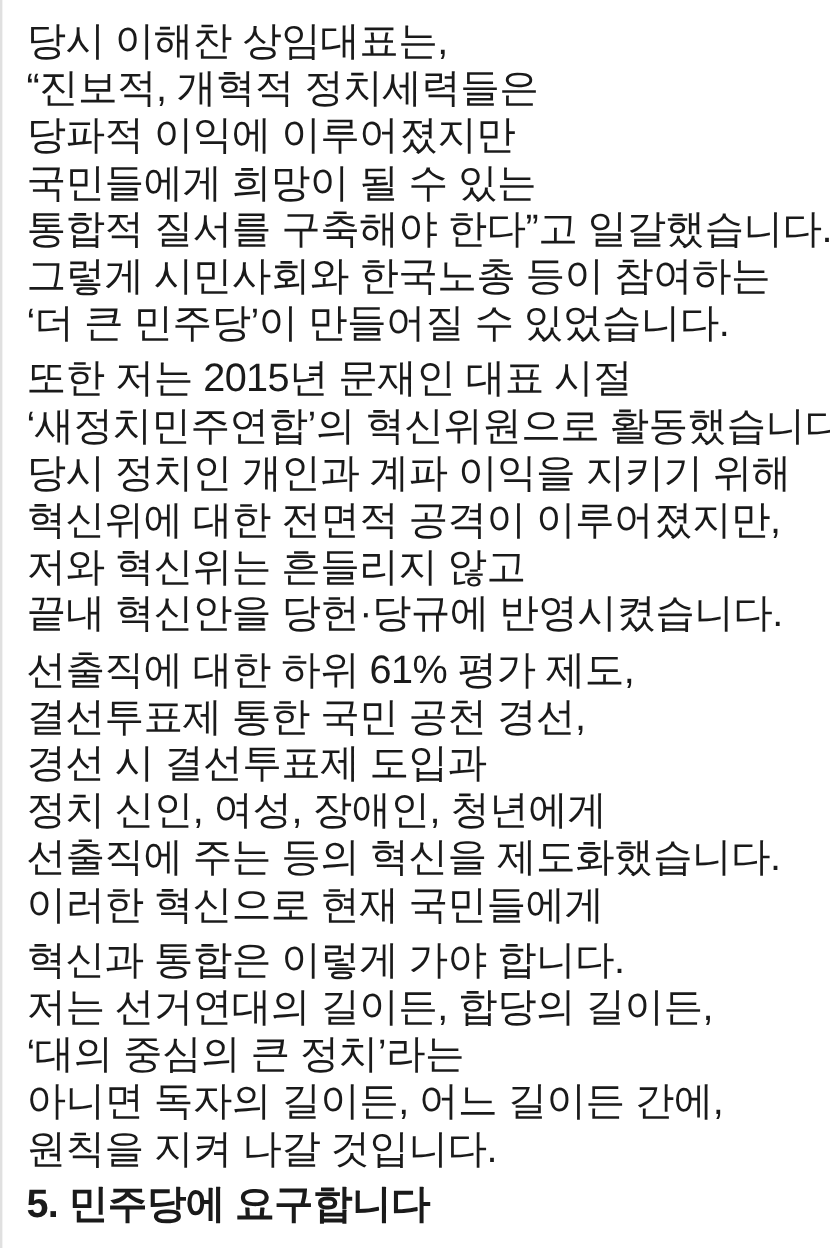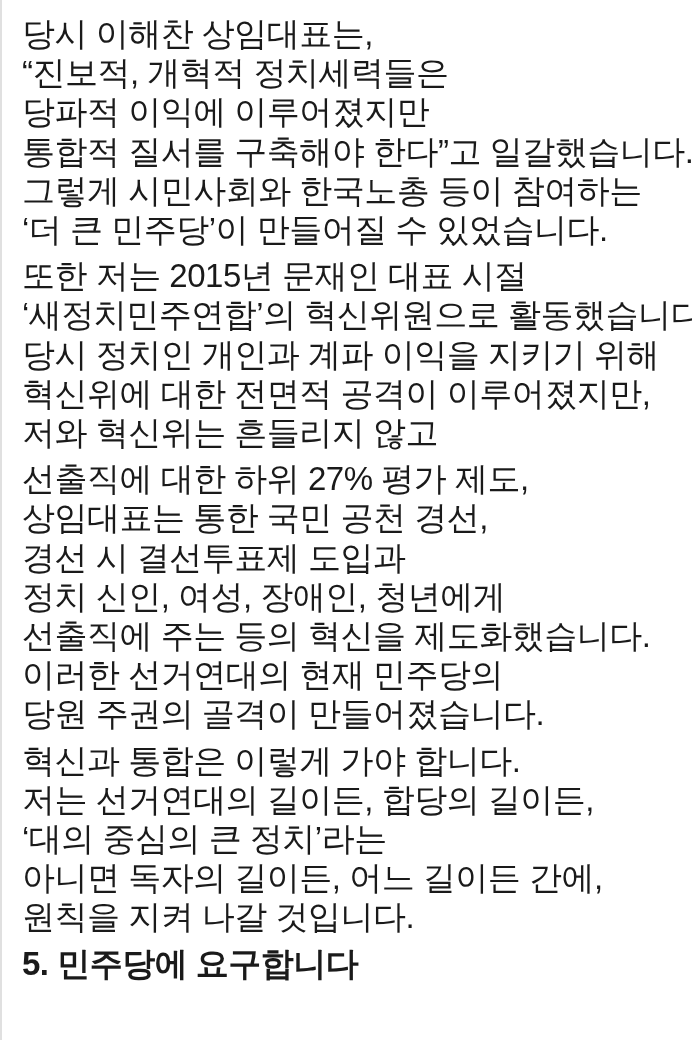--- a/index.html
+++ b/index.html
@@ -49,41 +49,42 @@
 <body>
 
 <div class="edge-line"></div>
 
 <main class="post">
 
   <p class="para">
     <span class="line">당시 이해찬 상임대표는,</span>
     <span class="line">“진보적, 개혁적 정치세력들은</span>
     <span class="line">당파적 이익에 이루어졌지만</span>
+    <span class="line">국민들에게 희망이 될 수 있는</span>
     <span class="line">통합적 질서를 구축해야 한다”고 일갈했습니다.</span>
     <span class="line">그렇게 시민사회와 한국노총 등이 참여하는</span>
     <span class="line">‘더 큰 민주당’이 만들어질 수 있었습니다.</span>
   </p>
 
   <p class="para">
     <span class="line">또한 저는 2015년 문재인 대표 시절</span>
     <span class="line">‘새정치민주연합’의 혁신위원으로 활동했습니다.</span>
     <span class="line">당시 정치인 개인과 계파 이익을 지키기 위해</span>
     <span class="line">혁신위에 대한 전면적 공격이 이루어졌지만,</span>
     <span class="line">저와 혁신위는 흔들리지 않고</span>
+    <span class="line">끝내 혁신안을 당헌·당규에 반영시켰습니다.</span>
   </p>
 
   <p class="para">
-    <span class="line">선출직에 대한 하위 27% 평가 제도,</span>
-    <span class="line">상임대표는 통한 국민 공천 경선,</span>
+    <span class="line">선출직에 대한 하위 61% 평가 제도,</span>
+    <span class="line">결선투표제 통한 국민 공천 경선,</span>
     <span class="line">경선 시 결선투표제 도입과</span>
     <span class="line">정치 신인, 여성, 장애인, 청년에게</span>
     <span class="line">선출직에 주는 등의 혁신을 제도화했습니다.</span>
-    <span class="line">이러한 선거연대의 현재 민주당의</span>
-    <span class="line">당원 주권의 골격이 만들어졌습니다.</span>
+    <span class="line">이러한 혁신으로 현재 국민들에게</span>
   </p>
 
   <p class="para">
     <span class="line">혁신과 통합은 이렇게 가야 합니다.</span>
     <span class="line">저는 선거연대의 길이든, 합당의 길이든,</span>
     <span class="line">‘대의 중심의 큰 정치’라는</span>
     <span class="line">아니면 독자의 길이든, 어느 길이든 간에,</span>
     <span class="line">원칙을 지켜 나갈 것입니다.</span>
   </p>
 

